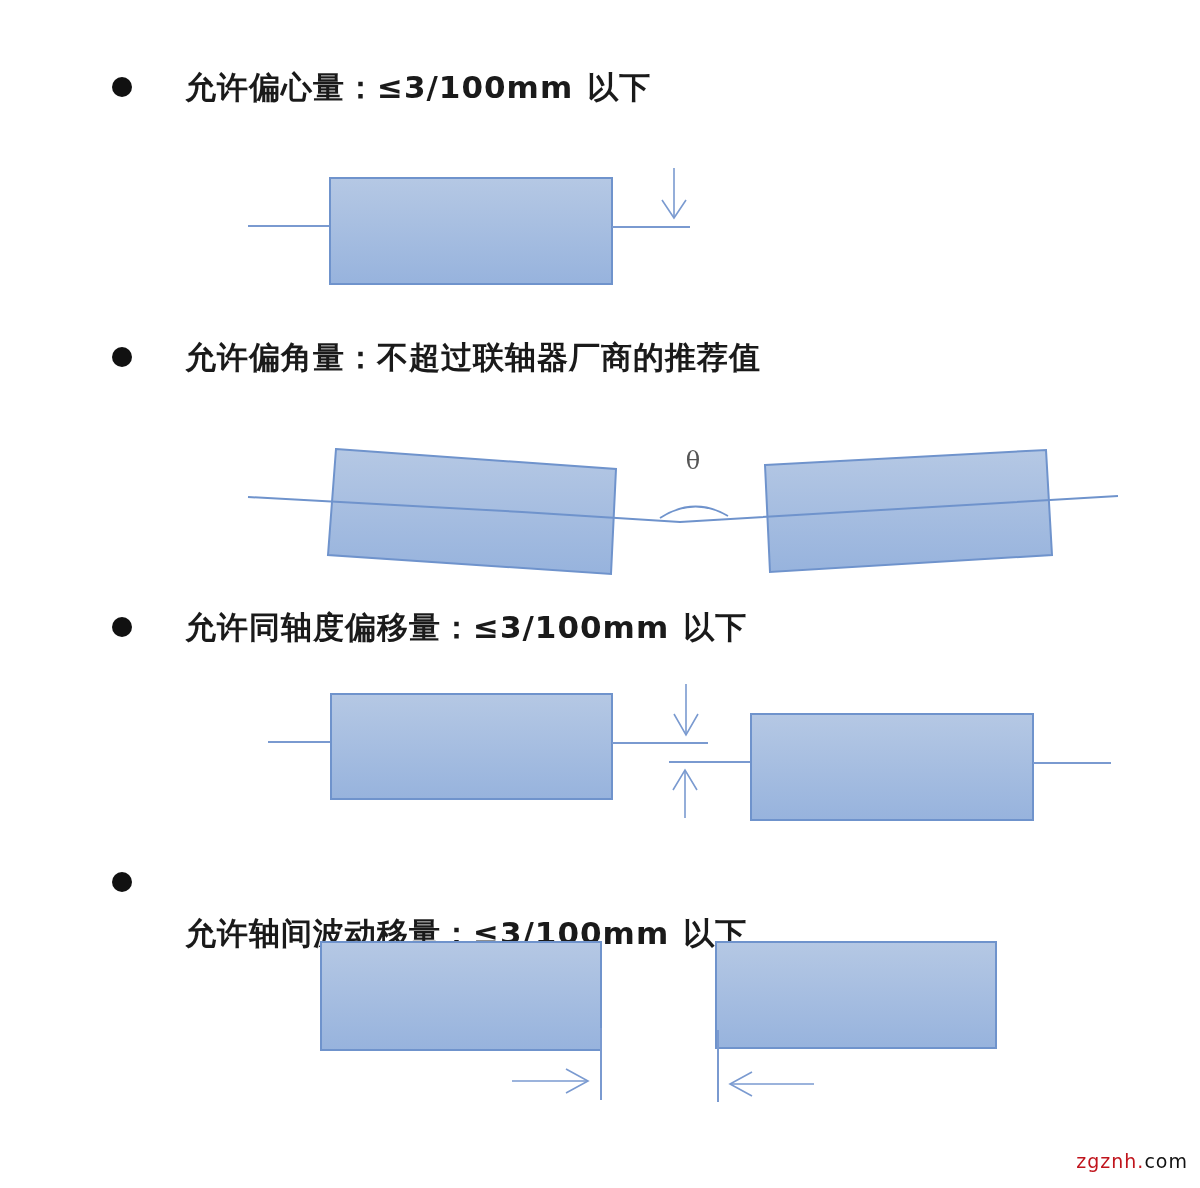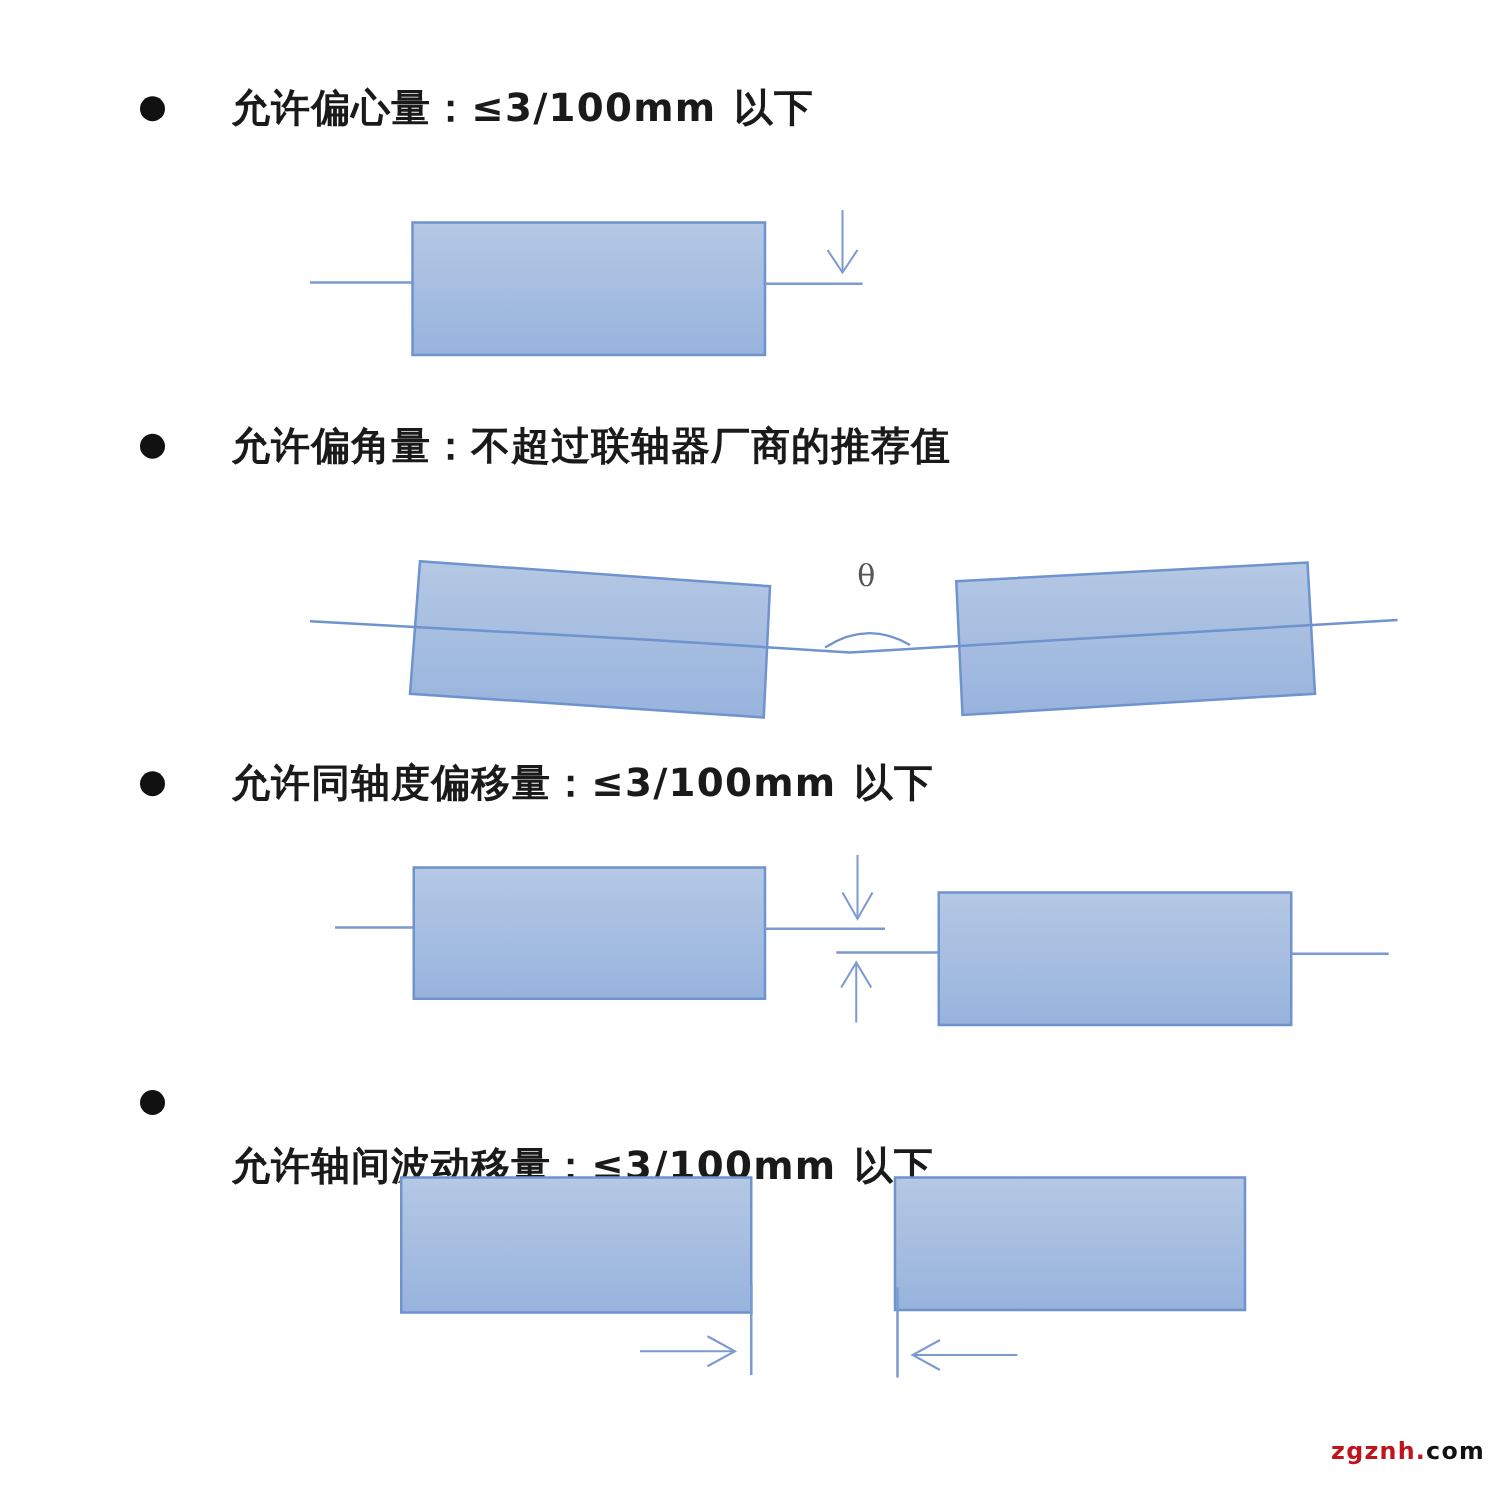--- a/index.html
+++ b/index.html
@@ -6,21 +6,21 @@
     body { width: 1200px; height: 1188px; position: relative; overflow: hidden;
            font-family: "DejaVu Sans", "Liberation Sans", sans-serif; }
     .bullet-row { position: absolute; left: 112px; display: flex; align-items: center; height: 50px; }
     .bullet { width: 20px; height: 20px; border-radius: 50%; background: #111; display: inline-block; }
     .label { position: absolute; left: 185px; font-size: 31px; font-weight: bold; color: #1a1a1a;
              letter-spacing: 1px; white-space: nowrap; line-height: 50px; }
     .label .val { }
     .label .unit-suffix { margin-left: 14px; }
     svg.diagram { position: absolute; left: 0; top: 0; }
     .watermark { position: absolute; right: 12px; bottom: 16px; font-family: "DejaVu Sans", sans-serif;
-                 font-size: 19px; font-weight: bold; letter-spacing: 1px; margin-left: 12px; }
+                 font-size: 19px; font-weight: normal; letter-spacing: 1px; margin-left: 12px; }
     .watermark .wm-main { color: #c0141c; }
     .watermark .wm-dot { color: #c0141c; }
     .watermark .wm-tld { color: #111111; }
   </style>
 </head>
 <body>
 
 <div class="bullet-row" style="top:62px;">
   <span class="bullet"></span>
 </div>

